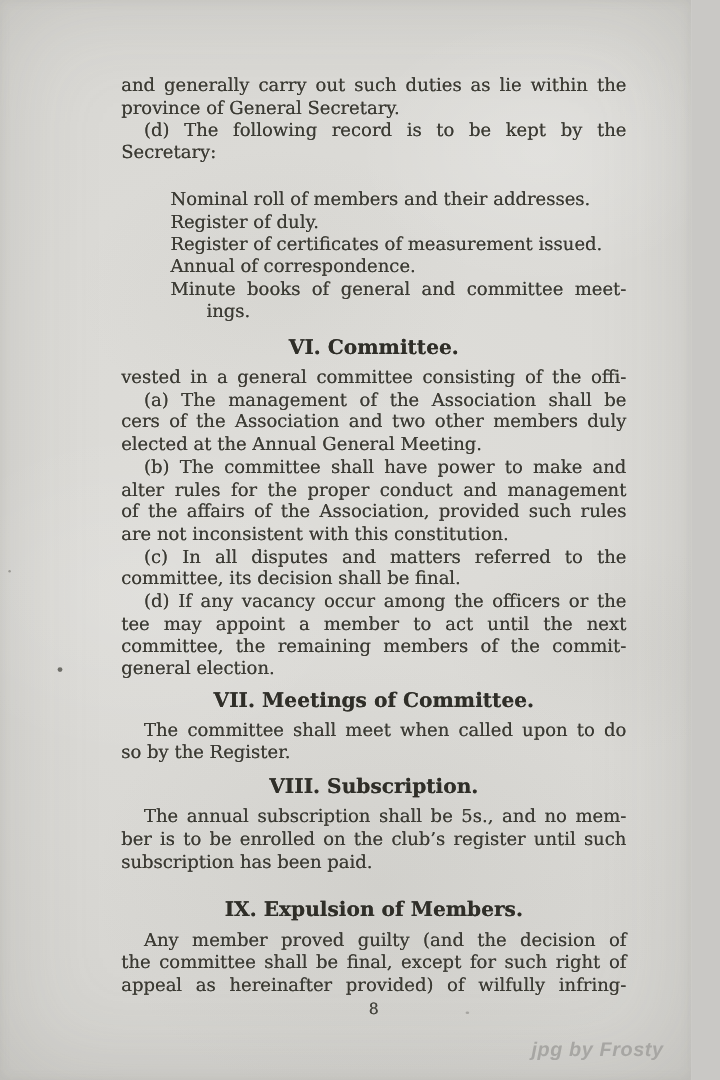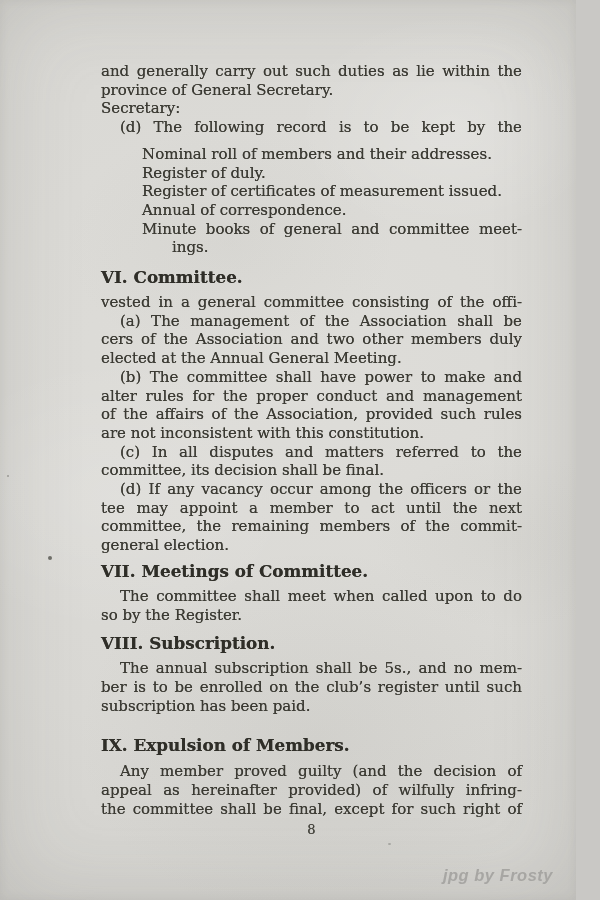--- a/index.html
+++ b/index.html
@@ -35,26 +35,26 @@
     top: 62px;
     width: 421px;
     font-size: 15px;
     line-height: 18.7px;
     color: #3b3a33;
     text-shadow: 0 0 0.5px rgba(58,57,50,0.85);
   }
   .line { text-align: justify; }
   .j    { text-align-last: justify; }
   .ind  { text-indent: 19px; }
-  .list { margin-top: 8px; }
+  .list { margin-top: 20px; }
   .li   { padding-left: 41px; }
   .li2  { padding-left: 71px; }
   .h {
     font-weight: bold;
-    text-align: left;
+    text-align: center;
     font-size: 16.8px;
     line-height: 20px;
     color: #2f2e28;
   }
   .h6 { margin: 10px 0 6px; }
   .h7 { margin: 6px 0 6px; }
   .h8 { margin: 9px 0 6px; }
   .h9 { margin: 20px 0 7px; }
   .pagenum {
     text-align: center;
@@ -83,22 +83,22 @@
 <body>
 
 <div class="page">
   <div class="texture"></div>
 
   <div class="col">
 
     <div class="line j">and generally carry out such duties as lie within the</div>
     <div class="line">province of General Secretary.</div>
 
+    <div class="line j ind">(d) The following record is to be kept by the</div>
     <div class="line">Secretary:</div>
-    <div class="line j ind">(d) The following record is to be kept by the</div>
 
     <div class="list">
       <div class="line li">Nominal roll of members and their addresses.</div>
       <div class="line li">Register of duly.</div>
       <div class="line li">Register of certificates of measurement issued.</div>
       <div class="line li">Annual of correspondence.</div>
       <div class="line li j">Minute books of general and committee meet-</div>
       <div class="line li2">ings.</div>
     </div>
 
@@ -129,22 +129,22 @@
 
     <div class="h h8">VIII. Subscription.</div>
 
     <div class="line j ind">The annual subscription shall be 5s., and no mem-</div>
     <div class="line j">ber is to be enrolled on the club’s register until such</div>
     <div class="line">subscription has been paid.</div>
 
     <div class="h h9">IX. Expulsion of Members.</div>
 
     <div class="line j ind">Any member proved guilty (and the decision of</div>
+    <div class="line j">the committee shall be final, except for such right of</div>
     <div class="line j">appeal as hereinafter provided) of wilfully infring-</div>
-    <div class="line j">the committee shall be final, except for such right of</div>
 
     <div class="pagenum">8</div>
   </div>
 
   <div class="watermark">jpg by Frosty</div>
 
   <div class="speck s1"></div>
   <div class="speck s2"></div>
   <div class="speck s3"></div>
   <div class="speck s4"></div>

